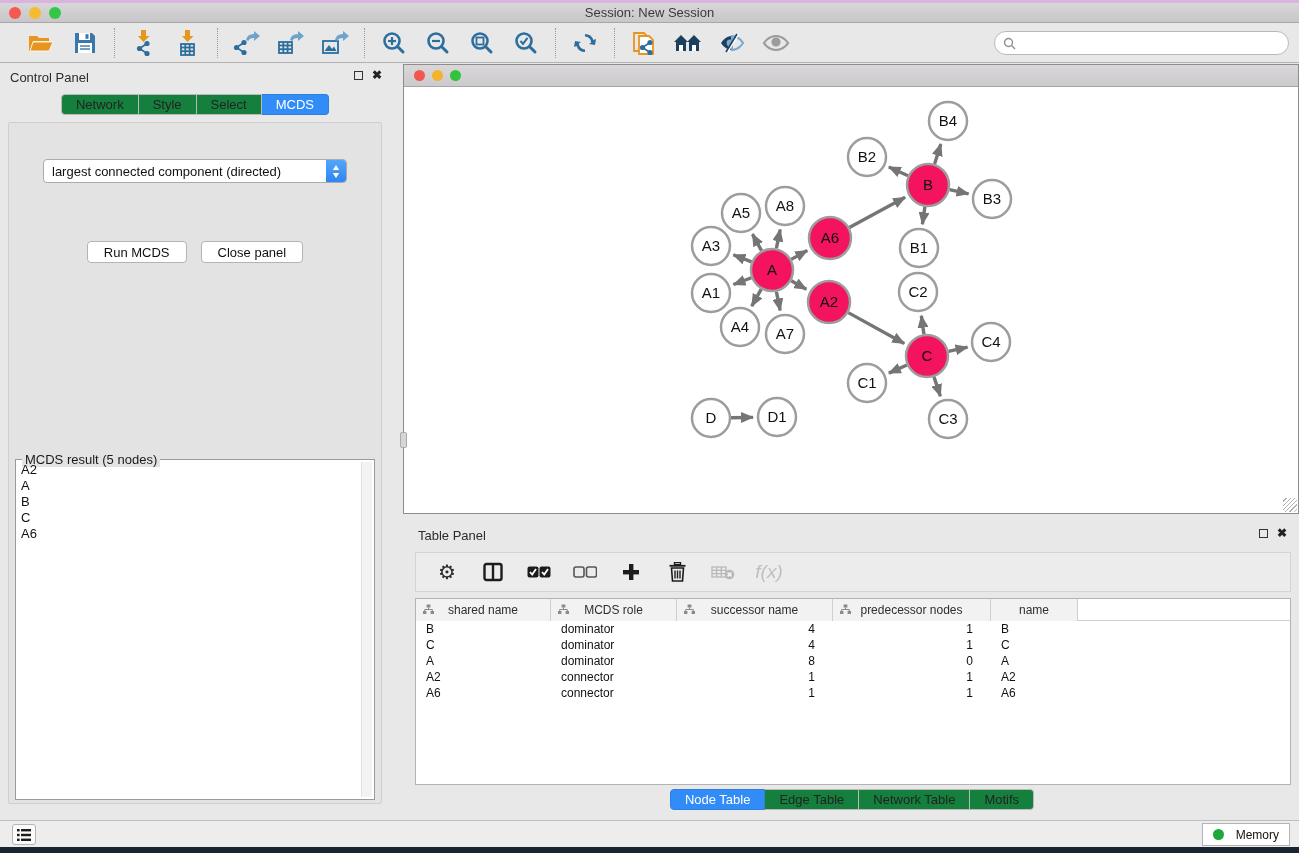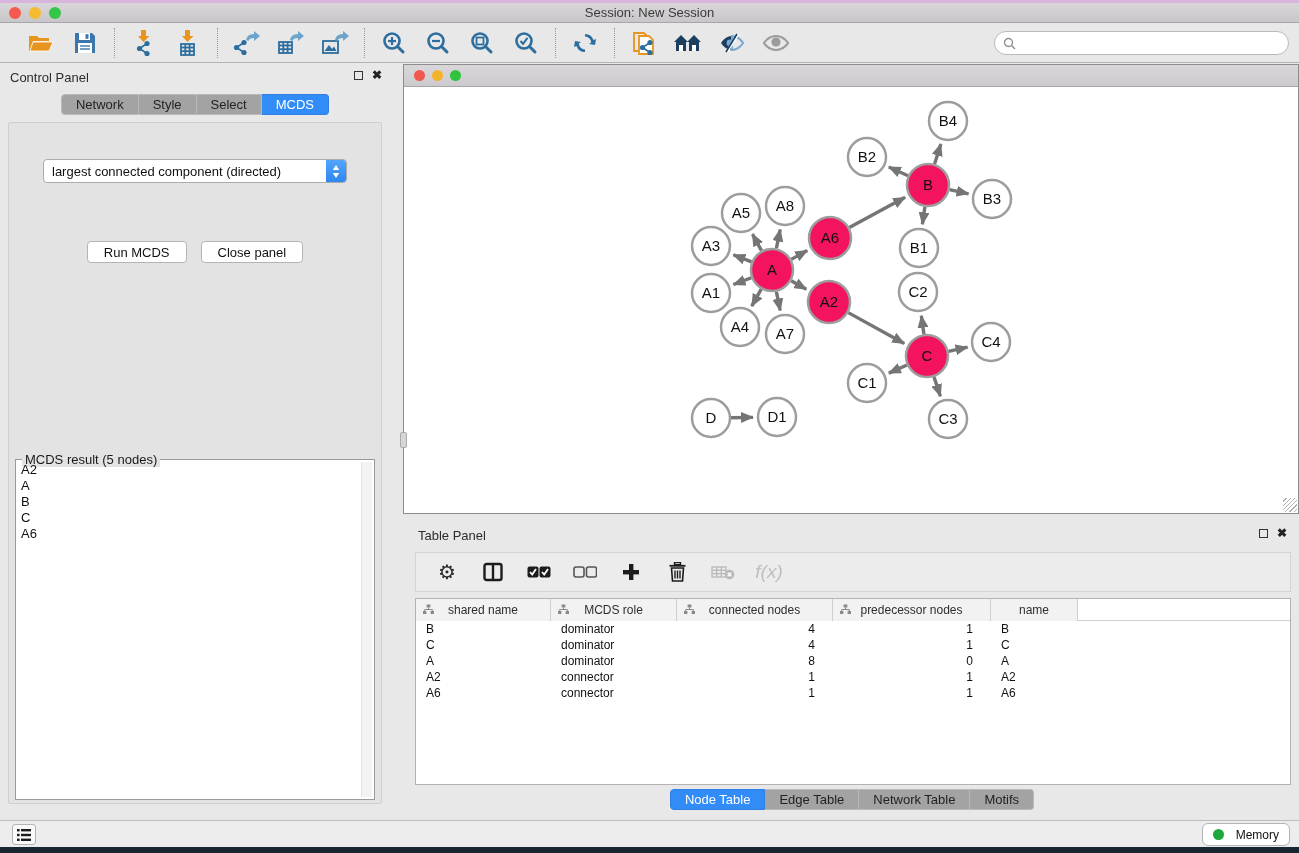--- a/index.html
+++ b/index.html
@@ -29,21 +29,21 @@
 
   
   .control-panel { position:absolute; left:0; top:64px; width:390px; height:754px; background:#e9e8e9; }
   .panel-head { position:relative; height:26px; display:flex; align-items:center; padding:0 10px; }
   .panel-head .ph-title { font-size:13px; color:#2c2c2c; }
   .ph-icons { position:absolute; right:8px; top:5px; display:flex; gap:9px; align-items:center; }
   .float-ic { width:9px; height:9px; border:1.5px solid #333; }
   .close-ic { font-size:12px; color:#222; font-weight:bold; line-height:1; }
 
   .seg-tabs { display:flex; justify-content:center; margin-top:4px; }
-  .seg-tab { height:21px; padding:0 14px; background:#a3a3a3; border:1px solid #b9b9b9; border-left:none;
+  .seg-tab { height:21px; padding:0 14px; background:#15803d; border:1px solid #b9b9b9; border-left:none;
     font-size:13px; color:#222; display:flex; align-items:center; cursor:default; }
   .seg-tab:first-child { border-left:1px solid #b9b9b9; border-radius:4px 0 0 4px; }
   .seg-tab:last-child { border-radius:0 4px 4px 0; }
   .seg-tab.active { background:#318cf8; border-color:#2e7fe0; color:#fff; }
 
   .cp-body { position:absolute; left:8px; right:8px; top:58px; bottom:14px; background:#e4e3e4;
     border:1px solid #cscfcf; border:1px solid #cfcfcf; border-radius:2px; }
   .opt-label { text-align:center; margin-top:16px; font-size:13px; color:#1d1d1d; }
   .dropdown { position:absolute; left:34px; right:34px; top:36px; height:24px; background:#fff;
     border:1px solid #ababab; border-radius:4px; display:flex; align-items:center;gap:40px; }
@@ -94,21 +94,21 @@
   .nt-cell.num { text-align:right; }
   .nt-cell.txt { text-align:left; padding-left:10px; }
 
   .tp-tabs { position:absolute; bottom:8px; left:0; right:0; display:flex; justify-content:center; }
 
   
   .statusbar { position:absolute; left:0; top:820px; width:100%; height:27px; background:#ededed; border-top:1px solid #bdbdbd; }
   .list-btn { position:absolute; left:12px; top:3px; width:24px; height:21px; background:#fafafa;
     border:1px solid #b4b4b4; border-radius:3px; display:flex; align-items:center; justify-content:center; }
   .memory-btn { position:absolute; right:9px; top:2px; height:23px; background:#fff; border:1px solid #b4b4b4;
-    border-radius:6px; display:flex; align-items:center; gap:12px; padding:0 10px; font-size:12px; color:#111; }
+    border-radius:0; display:flex; align-items:center; gap:12px; padding:0 10px; font-size:12px; color:#111; }
   .mem-dot { width:11px; height:11px; border-radius:50%; background:#1ca83b; }
   .desktop-strip { position:absolute; left:0; top:847px; width:100%; height:6px; background:#1a2532; }
 </style>
 </head>
 <body>
 
 <div id="root">
 
   <div class="menu-strip"></div>
 
@@ -557,21 +557,21 @@
             </svg>
             <span>MCDS role</span>
           </div>
           <div class="nt-hcell" style="width: 156px;">
             <svg class="tree-ic" width="11" height="11" viewBox="0 0 11 11">
               <rect x="3.6" y="0.5" width="3.8" height="3" fill="#8a8a8a"></rect>
               <rect x="0" y="7" width="3.4" height="3" fill="#8a8a8a"></rect>
               <rect x="7.6" y="7" width="3.4" height="3" fill="#8a8a8a"></rect>
               <path d="M5.5 3.5 V5.5 M1.7 7 V5.5 H9.3 V7" stroke="#8a8a8a" stroke-width="1" fill="none"></path>
             </svg>
-            <span>connected nodes</span>
+            <span>successor name</span>
           </div>
           <div class="nt-hcell" style="width: 158px;">
             <svg class="tree-ic" width="11" height="11" viewBox="0 0 11 11">
               <rect x="3.6" y="0.5" width="3.8" height="3" fill="#8a8a8a"></rect>
               <rect x="0" y="7" width="3.4" height="3" fill="#8a8a8a"></rect>
               <rect x="7.6" y="7" width="3.4" height="3" fill="#8a8a8a"></rect>
               <path d="M5.5 3.5 V5.5 M1.7 7 V5.5 H9.3 V7" stroke="#8a8a8a" stroke-width="1" fill="none"></path>
             </svg>
             <span>predecessor nodes</span>
           </div>

